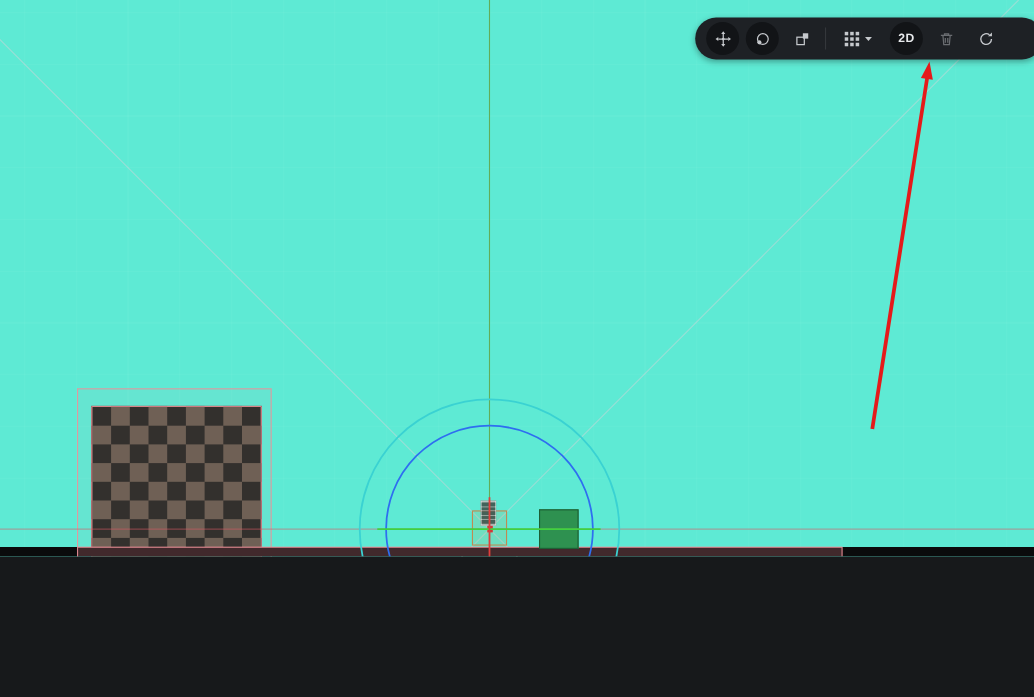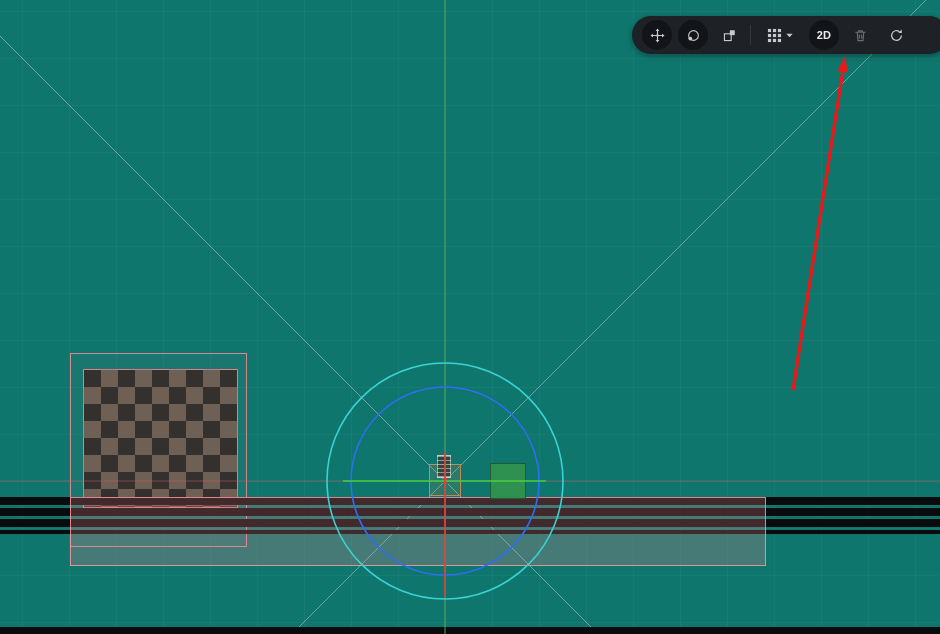--- a/index.html
+++ b/index.html
@@ -1,18 +1,18 @@
 <!DOCTYPE html>
 <html><head>
 <meta charset="utf-8">
 <style>
   html,body{margin:0;padding:0;background:#17191b;}
   .stage{
-    position:relative;width:940px;height:634px;overflow:hidden;
-    background:#0f766e;
+    position:relative;width:940px;height:506px;overflow:hidden;
+    background:#5eead4;
     font-family:"Liberation Sans", sans-serif;
   }
   .grid-layer{
     position:absolute;inset:0;
     background-image:
       repeating-linear-gradient(to right, rgba(255,255,255,0.032) 0 1px, transparent 1px 47px),
       repeating-linear-gradient(to bottom, rgba(255,255,255,0.032) 0 1px, transparent 1px 47px);
     background-position:22px 11px;
   }
   .abs{position:absolute;}

